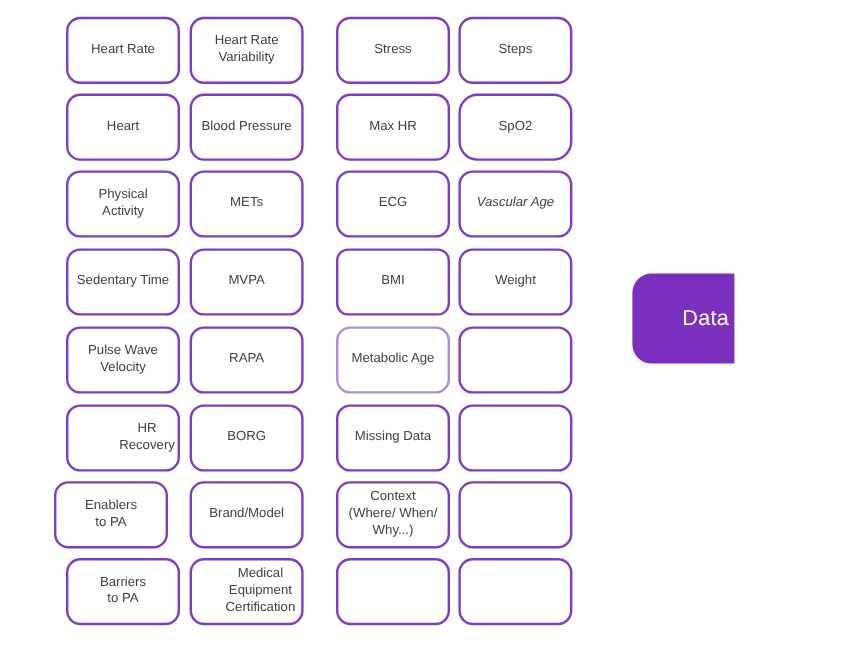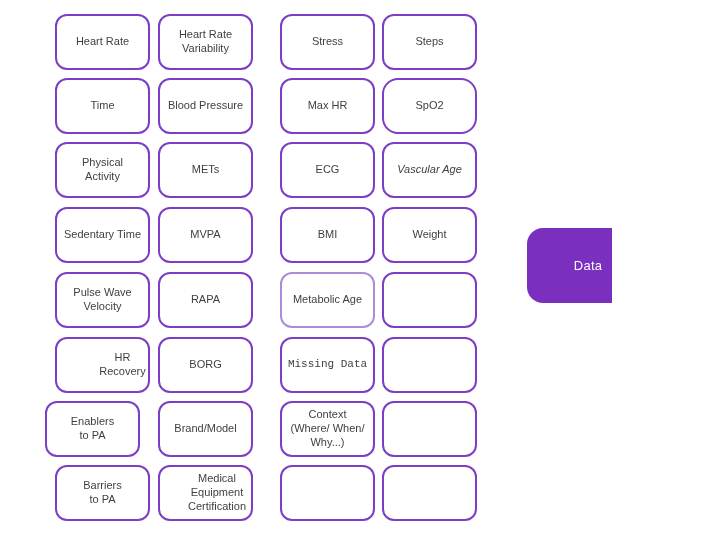--- a/index.html
+++ b/index.html
@@ -39,34 +39,34 @@
     left: 527px; top: 228px;
     width: 122px; height: 75px;
     background: #7b2fbf;
     border-radius: 16px;
     display: flex;
     align-items: center;
     justify-content: center;
   }
   .data-node .lbl {
     color: #ffffff;
-    font-size: 13px;
+    font-size: 18px;
     letter-spacing: 0.2px;
   }
 </style>
 </head>
 <body>
 
 <div class="canvas">
   <div id="grid">
       <div class="node" style="left: 55px; top: 14px;">
         <span class="lbl">Heart Rate</span>
       </div>
       <div class="node" style="left: 55px; top: 78px;">
-        <span class="lbl">Time</span>
+        <span class="lbl">Heart</span>
       </div>
       <div class="node" style="left: 55px; top: 142px;">
         <span class="lbl">Physical
 Activity</span>
       </div>
       <div class="node" style="left: 55px; top: 207px;">
         <span class="lbl">Sedentary Time</span>
       </div>
       <div class="node" style="left: 55px; top: 272px;">
         <span class="lbl">Pulse Wave
@@ -112,27 +112,27 @@
       </div>
       <div class="node" style="left: 280px; top: 14px;">
         <span class="lbl">Stress</span>
       </div>
       <div class="node" style="left: 280px; top: 78px;">
         <span class="lbl">Max HR</span>
       </div>
       <div class="node" style="left: 280px; top: 142px;">
         <span class="lbl">ECG</span>
       </div>
-      <div class="node" style="left: 280px; top: 207px;">
+      <div class="node" style="left: 280px; top: 207px; border-radius: 10px;">
         <span class="lbl">BMI</span>
       </div>
       <div class="node light" style="left: 280px; top: 272px;">
         <span class="lbl">Metabolic Age</span>
       </div>
-      <div class="node" style="left: 280px; top: 337px; font-family: Liberation Mono, monospace;">
+      <div class="node" style="left: 280px; top: 337px;">
         <span class="lbl">Missing Data</span>
       </div>
       <div class="node" style="left: 280px; top: 401px;">
         <span class="lbl">Context
 (Where/ When/
 Why...)</span>
       </div>
       <div class="node" style="left: 280px; top: 465px;">
         <span class="lbl"></span>
       </div>

